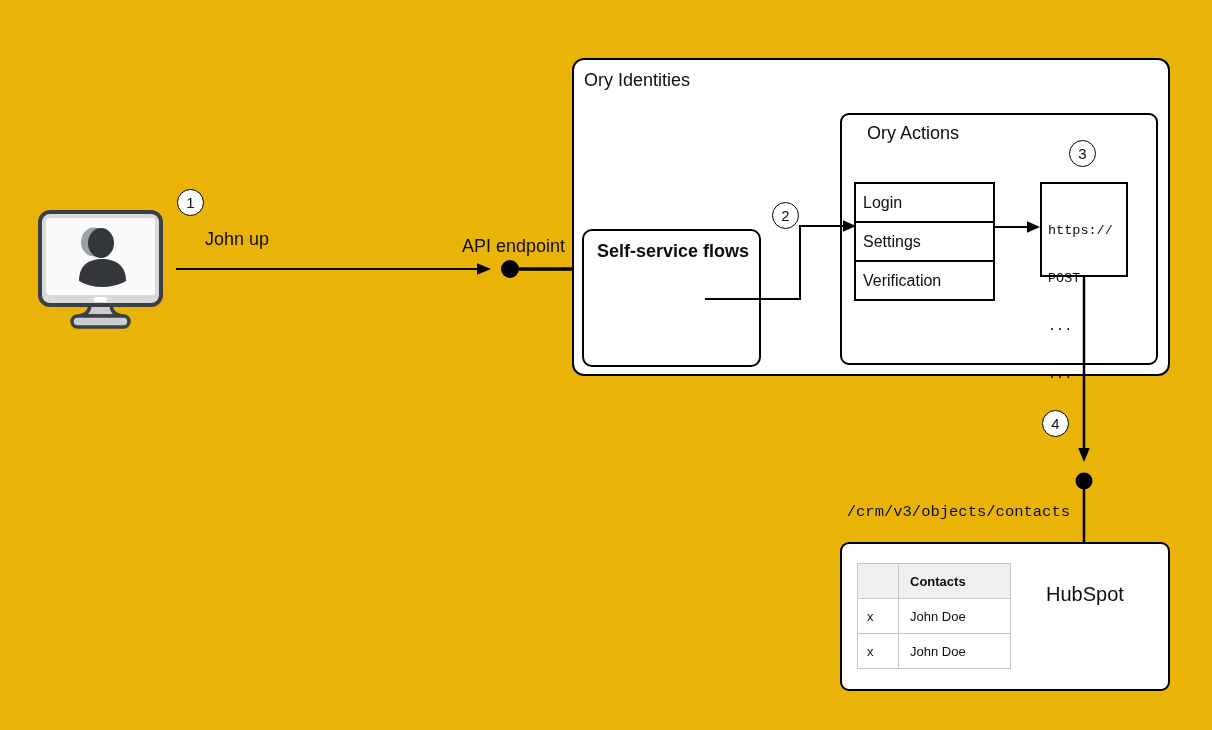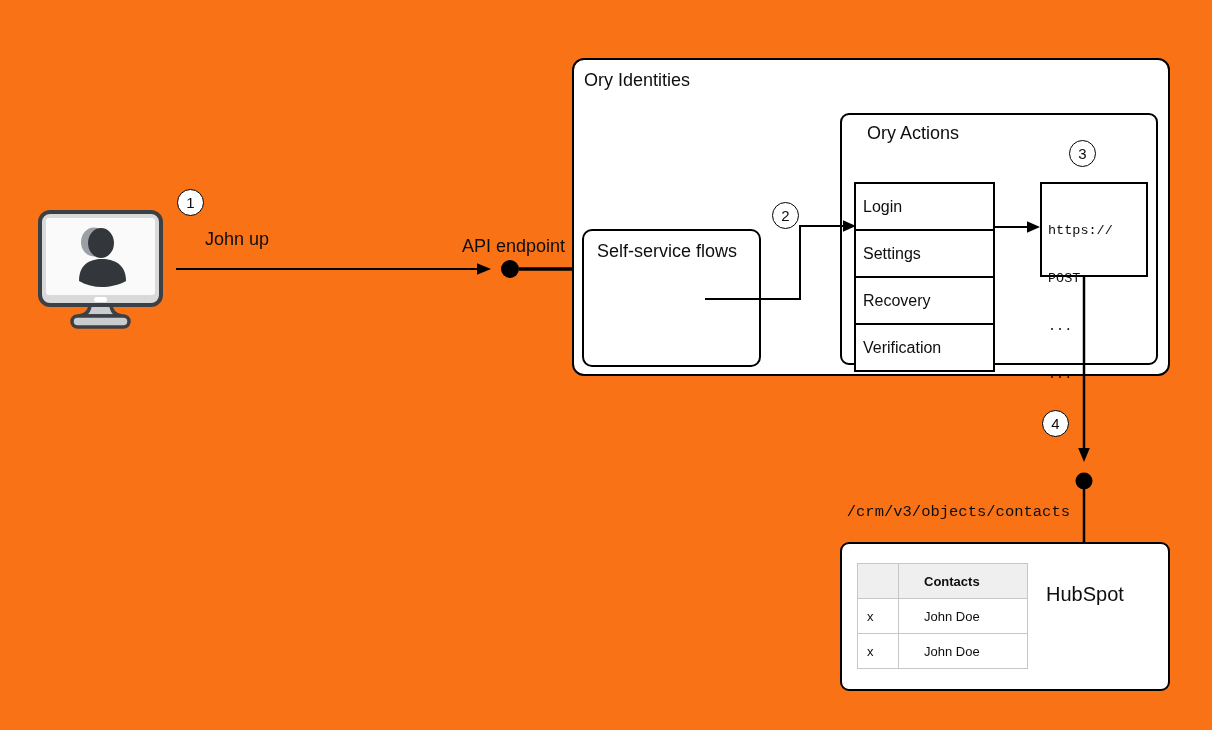--- a/index.html
+++ b/index.html
@@ -1,64 +1,64 @@
 <!DOCTYPE html>
 <html><head>
 <meta charset="utf-8">
 <style>
   * { margin:0; padding:0; box-sizing:border-box; }
   html,body { background:#ffffff; }
   body { font-family:"Liberation Sans","DejaVu Sans",sans-serif; color:#0d0e10; }
-  #canvas { position:relative; width:1212px; height:730px; background:#f97316; overflow:hidden; }
+  #canvas { position:relative; width:1212px; height:730px; background:#eab308; overflow:hidden; }
 
   
   #connectors { position:absolute; left:0; top:0; width:1212px; height:730px; z-index:6; pointer-events:none; }
 
   
   .box { position:absolute; background:#ffffff; border:2.5px solid #000; z-index:2; }
   #ory-identities { left:572px; top:58px; width:598px; height:318px; border-radius:12px; z-index:1; }
   #ory-actions    { left:840px; top:113px; width:318px; height:252px; border-radius:9px; }
   #self-service   { left:582px; top:229px; width:179px; height:138px; border-width:2px; border-radius:10px; }
   #hubspot-box    { left:840px; top:542px; width:330px; height:149px; border-radius:9px; }
-  #code-box { position:absolute; left:1040px; top:182px; width:108px; height:95px; background:#fff;
+  #code-box { position:absolute; left:1040px; top:182px; width:88px; height:95px; background:#fff;
               border:2px solid #000; z-index:3; padding:7px 0 0 6px;
               font-family:"Liberation Mono","DejaVu Sans Mono",monospace; font-size:13.5px; line-height:16px; white-space:pre; }
 
   
   .lbl { position:absolute; font-size:18px; line-height:1.2; z-index:4; white-space:nowrap; }
   #lbl-ory-identities { left:584px; top:70px; }
   #lbl-ory-actions    { left:867px; top:123px; }
-  #lbl-self-service   { left:597px; top:241px; }
+  #lbl-self-service   { left:597px; top:241px;font-weight:bold; }
   #lbl-sign-up        { left:205px; top:229px; }
   #lbl-api-endpoint   { right:647px; top:236px;margin-left:47px; }
   #lbl-hubspot        { left:1046px; top:566px; font-size:20px;margin-top:16px; }
   #lbl-crm-path { position:absolute; right:142px; top:503px; z-index:4; white-space:nowrap;
                   font-family:"Liberation Mono","DejaVu Sans Mono",monospace; font-size:15.5px;margin-left:44px; }
 
   
   .badge { position:absolute; width:27px; height:27px; border:1.5px solid #000; border-radius:50%;
            background:#fff; display:flex; align-items:center; justify-content:center;
            font-size:15px; z-index:7; }
   #badge-1 { left:177px; top:189px; }
   #badge-2 { left:772px; top:202px; }
   #badge-3 { left:1069px; top:140px; }
   #badge-4 { left:1042px; top:410px; }
 
   
   #flows-list { position:absolute; left:854px; top:182px; width:141px; z-index:3; }
-  .flow-item { height:49px; margin-top:-2px; border:2px solid #000; background:#fff;
+  .flow-item { height:41px; margin-top:-2px; border:2px solid #000; background:#fff;
                display:flex; align-items:center; padding-left:7px; font-size:16px;text-align:right; }
   .flow-item:first-child { margin-top:0; }
 
   
   #contacts-table { position:absolute; left:857px; top:563px; border-collapse:collapse; z-index:3;
                     font-size:13px; }
   #contacts-table td { border:1.5px solid #c6c6c6; height:35px; background:#ffffff; }
   #contacts-table td.c1 { width:41px; padding-left:9px; }
-  #contacts-table td.c2 { width:129px; padding-left:25px; }
+  #contacts-table td.c2 { width:112px; padding-left:11px; }
   #contacts-table tr.hdr td { background:#efefef; font-weight:bold; }
 
   
   #workstation { position:absolute; left:38px; top:210px; z-index:2; }
 </style>
 </head>
 <body>
 
 <div id="canvas">
 
@@ -87,21 +87,20 @@
   <div id="lbl-crm-path">/crm/v3/objects/contacts</div>
 
   <div class="badge" id="badge-1">1</div>
   <div class="badge" id="badge-2">2</div>
   <div class="badge" id="badge-3">3</div>
   <div class="badge" id="badge-4">4</div>
 
   <div id="flows-list">
     <div class="flow-item">Login</div>
     <div class="flow-item">Settings</div>
-    <div class="flow-item">Recovery</div>
     <div class="flow-item">Verification</div>
   </div>
 
   <div id="code-box">
     <div>https://</div>
     <div>POST</div>
     <div>...</div>
     <div>...</div>
   </div>
 

